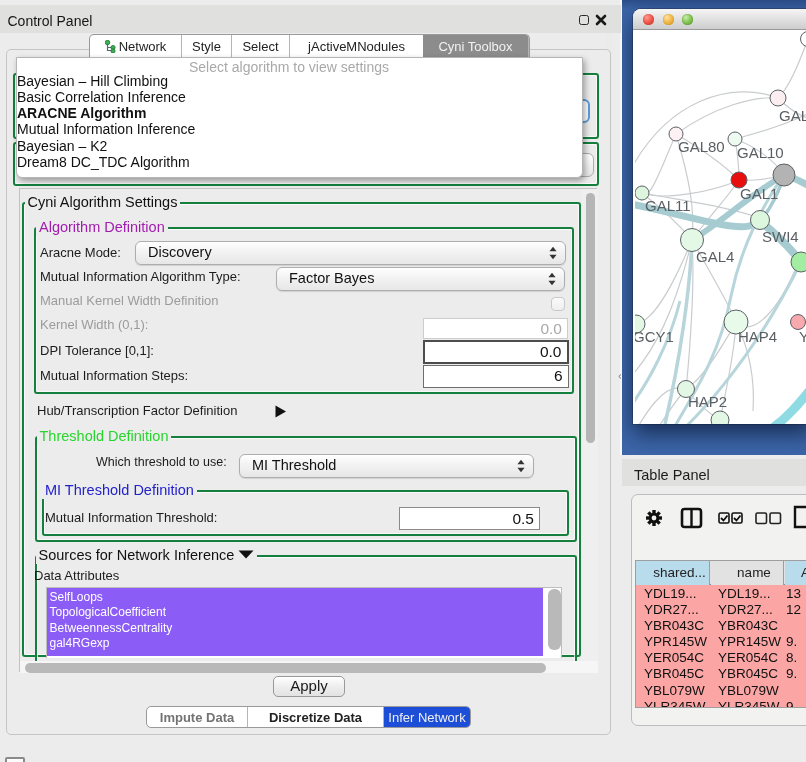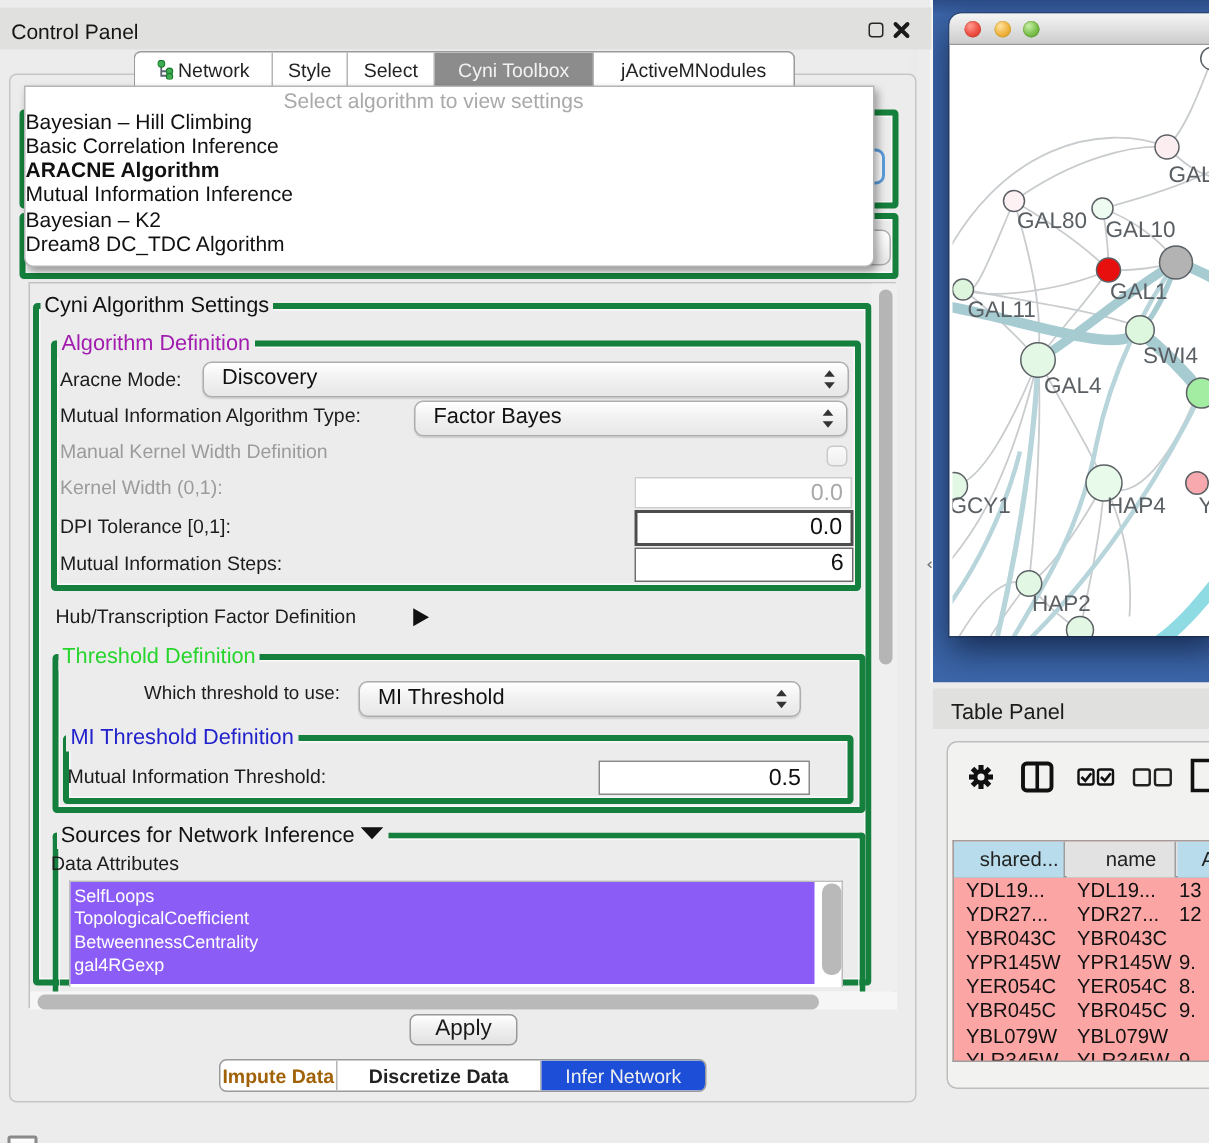--- a/index.html
+++ b/index.html
@@ -4,21 +4,21 @@
 <style>
 * { margin:0; padding:0; box-sizing:border-box; }
 html,body { width:806px; height:762px; background:#ececec; font-family:"Liberation Sans",sans-serif; overflow:hidden; position:relative; }
 .abs { position:absolute; }
 .lbl { font-size:13px; font-weight:normal; color:#1c1c1c; white-space:nowrap; line-height:15px; }
 .dis { color:#9b9b9b; }
 .combo { position:absolute; border:1px solid #adadad; border-radius:6px; background:linear-gradient(#ffffff,#f2f2f2 45%,#e7e7e7); box-shadow:0 1px 1px rgba(0,0,0,0.12); }
 .combo .tx { position:absolute; left:12px; top:2px; font-size:14.5px; color:#111; white-space:nowrap; }
 .combo .ar { position:absolute; right:8px; top:50%; width:8px; height:13px; transform:translateY(-50%); }
 .fld { position:absolute; background:#fff; font-size:15.5px; color:#111; text-align:right; padding-right:5px; line-height:20px; }
-.grp { position:absolute; border:4px solid #15803d; border-radius:3px; box-shadow:inset 0 0 0 1px rgba(255,255,255,0.7); }
+.grp { position:absolute; border:2px solid #15803d; border-radius:3px; box-shadow:inset 0 0 0 1px rgba(255,255,255,0.7); }
 .gt { position:absolute; top:-10px; left:7px; background:#ececec; padding:0 3px; font-size:14.5px; white-space:nowrap; line-height:17px; }
 </style>
 </head>
 <body>
 
 <div class="abs" style="left:622px; top:0; width:184px; height:455px; background:#3c66a9; overflow:hidden;">
   <div class="abs" style="left:0; top:0; width:184px; height:10px; background:linear-gradient(#2c4d88,#3c66a9);"></div>
 </div>
 
 <div class="abs" style="left:633px; top:9px; width:180px; height:415px; border-radius:8px 8px 0 0; background:#fff; box-shadow:0 10px 22px rgba(5,15,40,0.65), 0 0 0 1px rgba(40,50,70,0.45); overflow:hidden;">
@@ -177,22 +177,22 @@
 
   <div class="abs" style="left:87px; top:29px; width:441px; height:25px; border:1px solid #9a9a9a; border-bottom:none; border-radius:5px 5px 0 0; background:#fff; overflow:hidden; display:flex;">
     <div style="width:92px; border-right:1px solid #b5b5b5; font-size:13px; color:#222; text-align:center; line-height:24px;"><svg width="11" height="13" viewBox="0 0 11 13" style="vertical-align:-2px; margin-right:3px;">
           <path d="M 2.5,4 v 6.5 h 4 M 2.5,7.5 h 4" stroke="#5b6770" stroke-width="1.2" fill="none"></path>
           <circle cx="2.5" cy="2.5" r="2.3" fill="#3fae53" stroke="#1c7a2e" stroke-width="0.8"></circle>
           <circle cx="8" cy="7.5" r="2.1" fill="#3fae53" stroke="#1c7a2e" stroke-width="0.8"></circle>
           <circle cx="8" cy="11" r="2.1" fill="#3fae53" stroke="#1c7a2e" stroke-width="0.8"></circle>
         </svg>Network</div>
     <div style="width:50px; border-right:1px solid #b5b5b5; font-size:13px; color:#222; text-align:center; line-height:24px;">Style</div>
     <div style="width:58px; border-right:1px solid #b5b5b5; font-size:13px; color:#222; text-align:center; line-height:24px;">Select</div>
+    <div style="flex:1; font-size:13px; color:#222; text-align:center; line-height:24px;">jActiveMNodules</div>
     <div style="width:106px; border-right:1px solid #b5b5b5; font-size:13px; color:#f2f2f2; text-align:center; line-height:24px; background:#8c8c8c;">Cyni Toolbox</div>
-    <div style="flex:1; font-size:13px; color:#222; text-align:center; line-height:24px;">jActiveMNodules</div>
   </div>
 
   <div class="abs grp" style="left:11px; top:68px; width:586px; height:66px;"></div>
   <div class="abs" style="left:562px; top:94px; width:26px; height:24px; border:2.5px solid #5b9ddc; border-radius:6px; background:#fff;"></div>
   <div class="abs grp" style="left:11px; top:137px; width:586px; height:44px;"></div>
   <div class="abs" style="left:540px; top:148px; width:52px; height:24px; border:1px solid #adadad; border-radius:6px; background:linear-gradient(#fff,#e7e7e7);"></div>
 
   <div class="abs" style="left:17px; top:183px; width:578px; height:484px; background:#ececec; border:1px solid #c2c2c2;">
 
     <div class="grp" style="left:1.5px; top:13px; width:559px; height:455px;">
@@ -267,21 +267,21 @@
     </div>
 
     <div class="abs" style="left:0; top:472px; width:578px; height:12px; background:#f6f6f6;">
       <div class="abs" style="left:5px; top:2px; width:521px; height:9.5px; background:#b9b9b9; border-radius:5px;"></div>
     </div>
   </div>
 
   <div class="abs" style="left:271px; top:671px; width:72px; height:21px; border:1px solid #999; border-radius:5px; background:linear-gradient(#fff,#eee 50%,#e2e2e2); font-size:15px; color:#1a1a1a; text-align:center; line-height:18.5px;">Apply</div>
 
   <div class="abs" style="left:144px; top:701px; width:325px; height:22px; border:1px solid #9a9a9a; border-radius:5px; background:#fff; overflow:hidden; display:flex;">
-    <div style="width:78px; border-right:1px solid #b5b5b5; font-size:13px; font-weight:bold; color:#a16207; text-align:center; line-height:21px;">Impute Data</div>
+    <div style="width:101px; border-right:1px solid #b5b5b5; font-size:13px; font-weight:bold; color:#737373; text-align:center; line-height:21px;">Impute Data</div>
     <div style="width:136px; border-right:1px solid #b5b5b5; font-size:13px; font-weight:bold; color:#222; text-align:center; line-height:21px;">Discretize Data</div>
     <div style="flex:1; font-size:13px; color:#f0f0f0; text-align:center; line-height:21px; background:#1d4ed8;">Infer Network</div>
   </div>
 </div>
 
 <div class="abs" style="left:15.5px; top:57px; width:567px; height:121px; background:#fff; border:1px solid #b5b5b5; box-shadow:2px 3px 6px rgba(0,0,0,0.35); border-radius:0 0 6px 6px;">
   <div style="text-align:center; font-size:14px; color:#a9a9a9; padding-top:1px; padding-right:20px; line-height:16px;">Select algorithm to view settings</div>
   <div style="font-size:14px; color:#111; line-height:16.3px; padding-left:0.5px; margin-top:-2.5px;">
     Bayesian – Hill Climbing<br>
     Basic Correlation Inference<br>

